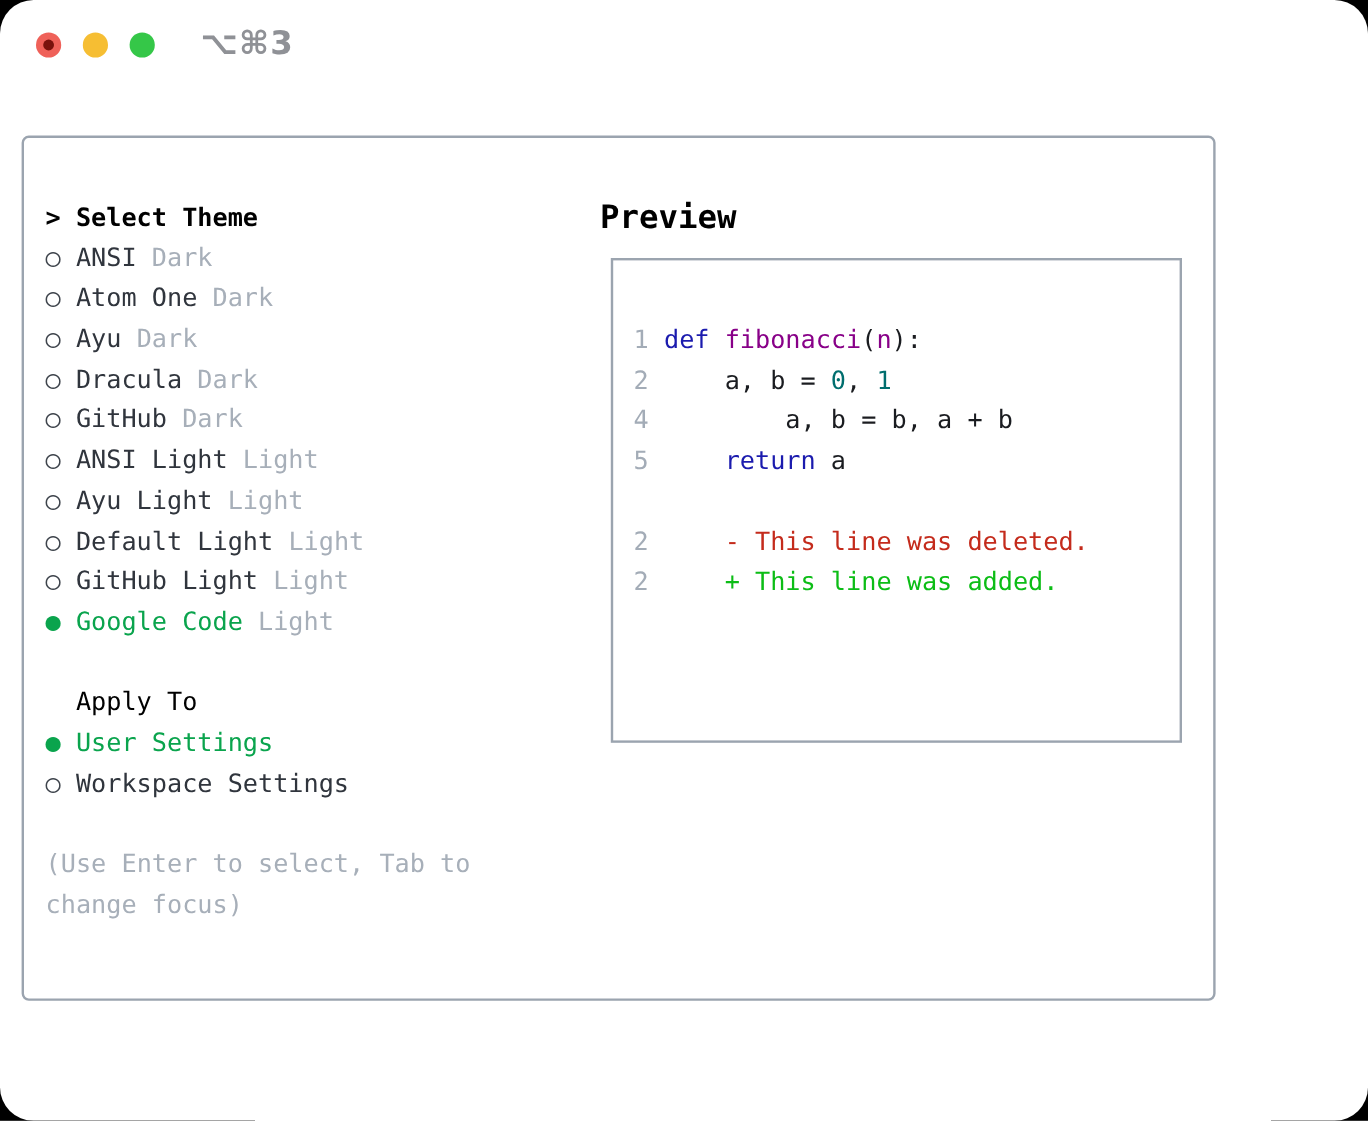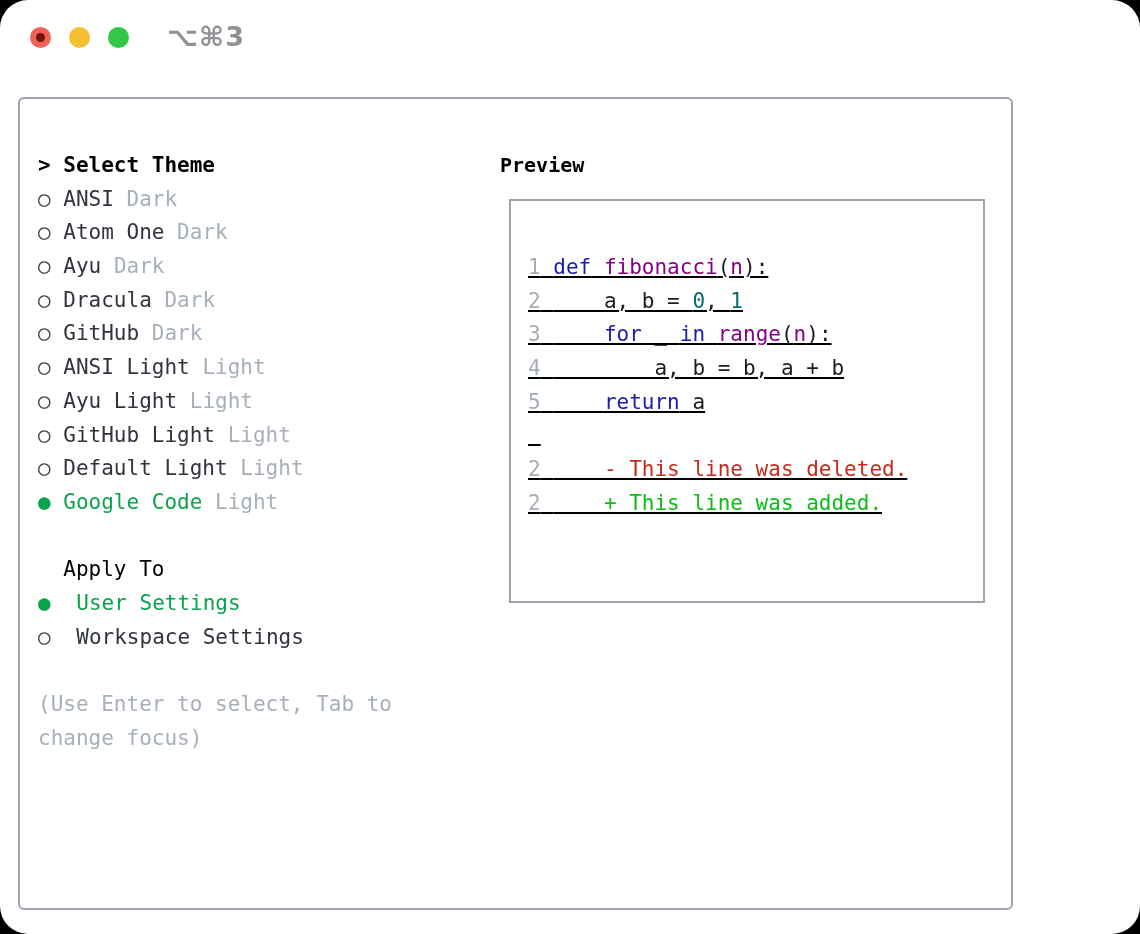--- a/index.html
+++ b/index.html
@@ -31,52 +31,52 @@
     background: var(--tl-red-dot);
   }
   .title {
     position: absolute; left: 167px; top: 21px;
     font-family: "DejaVu Sans", sans-serif;
     font-weight: bold; font-size: 27px; letter-spacing: 1px;
     color: var(--title-gray);
   }
   
   .panel {
-    position: absolute; left: 18px; top: 97px;
-    width: 995px; height: 813px;
+    position: absolute; left: 18px; top: 113px;
+    width: 995px; height: 721px;
     border: 2px solid var(--panel-border);
     border-radius: 6px;
   }
   .left-col {
     position: absolute; left: 18px; top: 50px;
     font-size: 21px; line-height: 33.7px;
     color: var(--item-dark);
   }
   .row { height: 33.7px; white-space: pre; }
   .marker { display: inline-block; width: 2ch; color: var(--ring-gray); white-space: pre; }
   .header-row { font-weight: bold; color: #000; }
   .header-row .marker { color: #000; font-weight: bold; }
   .theme-name { color: var(--item-dark); }
   .theme-variant { color: var(--muted-gray); }
   .row.selected .marker, .row.selected .theme-name, .row.selected .opt-label { color: var(--accent-green); }
   .apply-header { color: #000; }
-  .opt-label { color: var(--item-dark); margin-left: 13px; }
+  .opt-label { color: var(--item-dark); }
   .hint { width: 30ch; white-space: pre-wrap; color: var(--muted-gray); }
   
   .preview-title {
     position: absolute; left: 480px; top: 50px;
-    font-size: 20px; line-height: 33.7px;
+    font-size: 27px; line-height: 33.7px;
     font-weight: bold; color: #000;
   }
   .preview-box {
     position: absolute; left: 489px; top: 100px;
     width: 476px; height: 404px;
     border: 2px solid var(--panel-border);
     padding: 50px 0 4px 17px;
-    font-size: 21px; line-height: 33.7px; text-decoration: underline;
+    font-size: 21px; line-height: 33.7px;
   }
   .cl { height: 33.7px; white-space: pre; }
   .tok-lineno { color: var(--lineno-gray); }
   .tok-pln { color: var(--code-plain); }
   .tok-kwd { color: var(--keyword-blue); }
   .tok-fn  { color: var(--function-purple); }
   .tok-num { color: var(--number-teal); }
   .tok-ctx { color: var(--context-gray); }
   .tok-del { color: var(--diff-removed); }
   .tok-add { color: var(--diff-added); }
@@ -100,22 +100,22 @@
       <div class="row header-row"><span class="marker">&gt;</span><span>Select Theme</span></div>
 
       <div id="theme-list">
           <div class="row"><span class="marker">○</span><span class="theme-name">ANSI</span> <span class="theme-variant">Dark</span></div>
           <div class="row"><span class="marker">○</span><span class="theme-name">Atom One</span> <span class="theme-variant">Dark</span></div>
           <div class="row"><span class="marker">○</span><span class="theme-name">Ayu</span> <span class="theme-variant">Dark</span></div>
           <div class="row"><span class="marker">○</span><span class="theme-name">Dracula</span> <span class="theme-variant">Dark</span></div>
           <div class="row"><span class="marker">○</span><span class="theme-name">GitHub</span> <span class="theme-variant">Dark</span></div>
           <div class="row"><span class="marker">○</span><span class="theme-name">ANSI Light</span> <span class="theme-variant">Light</span></div>
           <div class="row"><span class="marker">○</span><span class="theme-name">Ayu Light</span> <span class="theme-variant">Light</span></div>
+          <div class="row"><span class="marker">○</span><span class="theme-name">Default Light</span> <span class="theme-variant">Light</span></div>
           <div class="row"><span class="marker">○</span><span class="theme-name">GitHub Light</span> <span class="theme-variant">Light</span></div>
-          <div class="row"><span class="marker">○</span><span class="theme-name">Default Light</span> <span class="theme-variant">Light</span></div>
           <div class="row selected"><span class="marker">●</span><span class="theme-name">Google Code</span> <span class="theme-variant">Light</span></div>
         </div>
 
       <div class="row"> </div>
 
       <div class="row apply-header"><span class="marker"> </span><span>Apply To</span></div>
 
       <div id="apply-list">
           <div class="row selected"><span class="marker">●</span><span class="opt-label">User Settings</span></div>
           <div class="row"><span class="marker">○</span><span class="opt-label">Workspace Settings</span></div>
@@ -125,21 +125,20 @@
 
       <div class="hint">(Use Enter to select, Tab to change focus)</div>
     </div>
 
     <div class="preview-title">Preview</div>
 
     <div class="preview-box">
       <div id="code-block">
           <div class="cl"><span class="tok-lineno">1</span><span class="tok-pln"> </span><span class="tok-kwd">def</span><span class="tok-pln"> </span><span class="tok-fn">fibonacci</span><span class="tok-pln">(</span><span class="tok-fn">n</span><span class="tok-pln">):</span></div>
           <div class="cl"><span class="tok-lineno">2</span><span class="tok-pln"> </span><span class="tok-pln">    a, b = </span><span class="tok-num">0</span><span class="tok-pln">, </span><span class="tok-num">1</span></div>
-          <div class="cl"><span class="tok-lineno">3</span><span class="tok-pln"> </span><span class="tok-pln">    </span><span class="tok-kwd">for</span><span class="tok-pln"> _ </span><span class="tok-kwd">in</span><span class="tok-pln"> </span><span class="tok-fn">range</span><span class="tok-pln">(</span><span class="tok-fn">n</span><span class="tok-pln">):</span></div>
           <div class="cl"><span class="tok-lineno">4</span><span class="tok-pln"> </span><span class="tok-pln">        a, b = b, a + b</span></div>
           <div class="cl"><span class="tok-lineno">5</span><span class="tok-pln"> </span><span class="tok-pln">    </span><span class="tok-kwd">return</span><span class="tok-pln"> a</span></div>
         </div>
       <div class="cl"> </div>
       <div id="diff-block">
           <div class="cl"><span class="tok-lineno">2</span><span class="tok-pln"> </span><span class="tok-del">    - This line was deleted.</span></div>
           <div class="cl"><span class="tok-lineno">2</span><span class="tok-pln"> </span><span class="tok-add">    + This line was added.</span></div>
         </div>
     </div>
 

